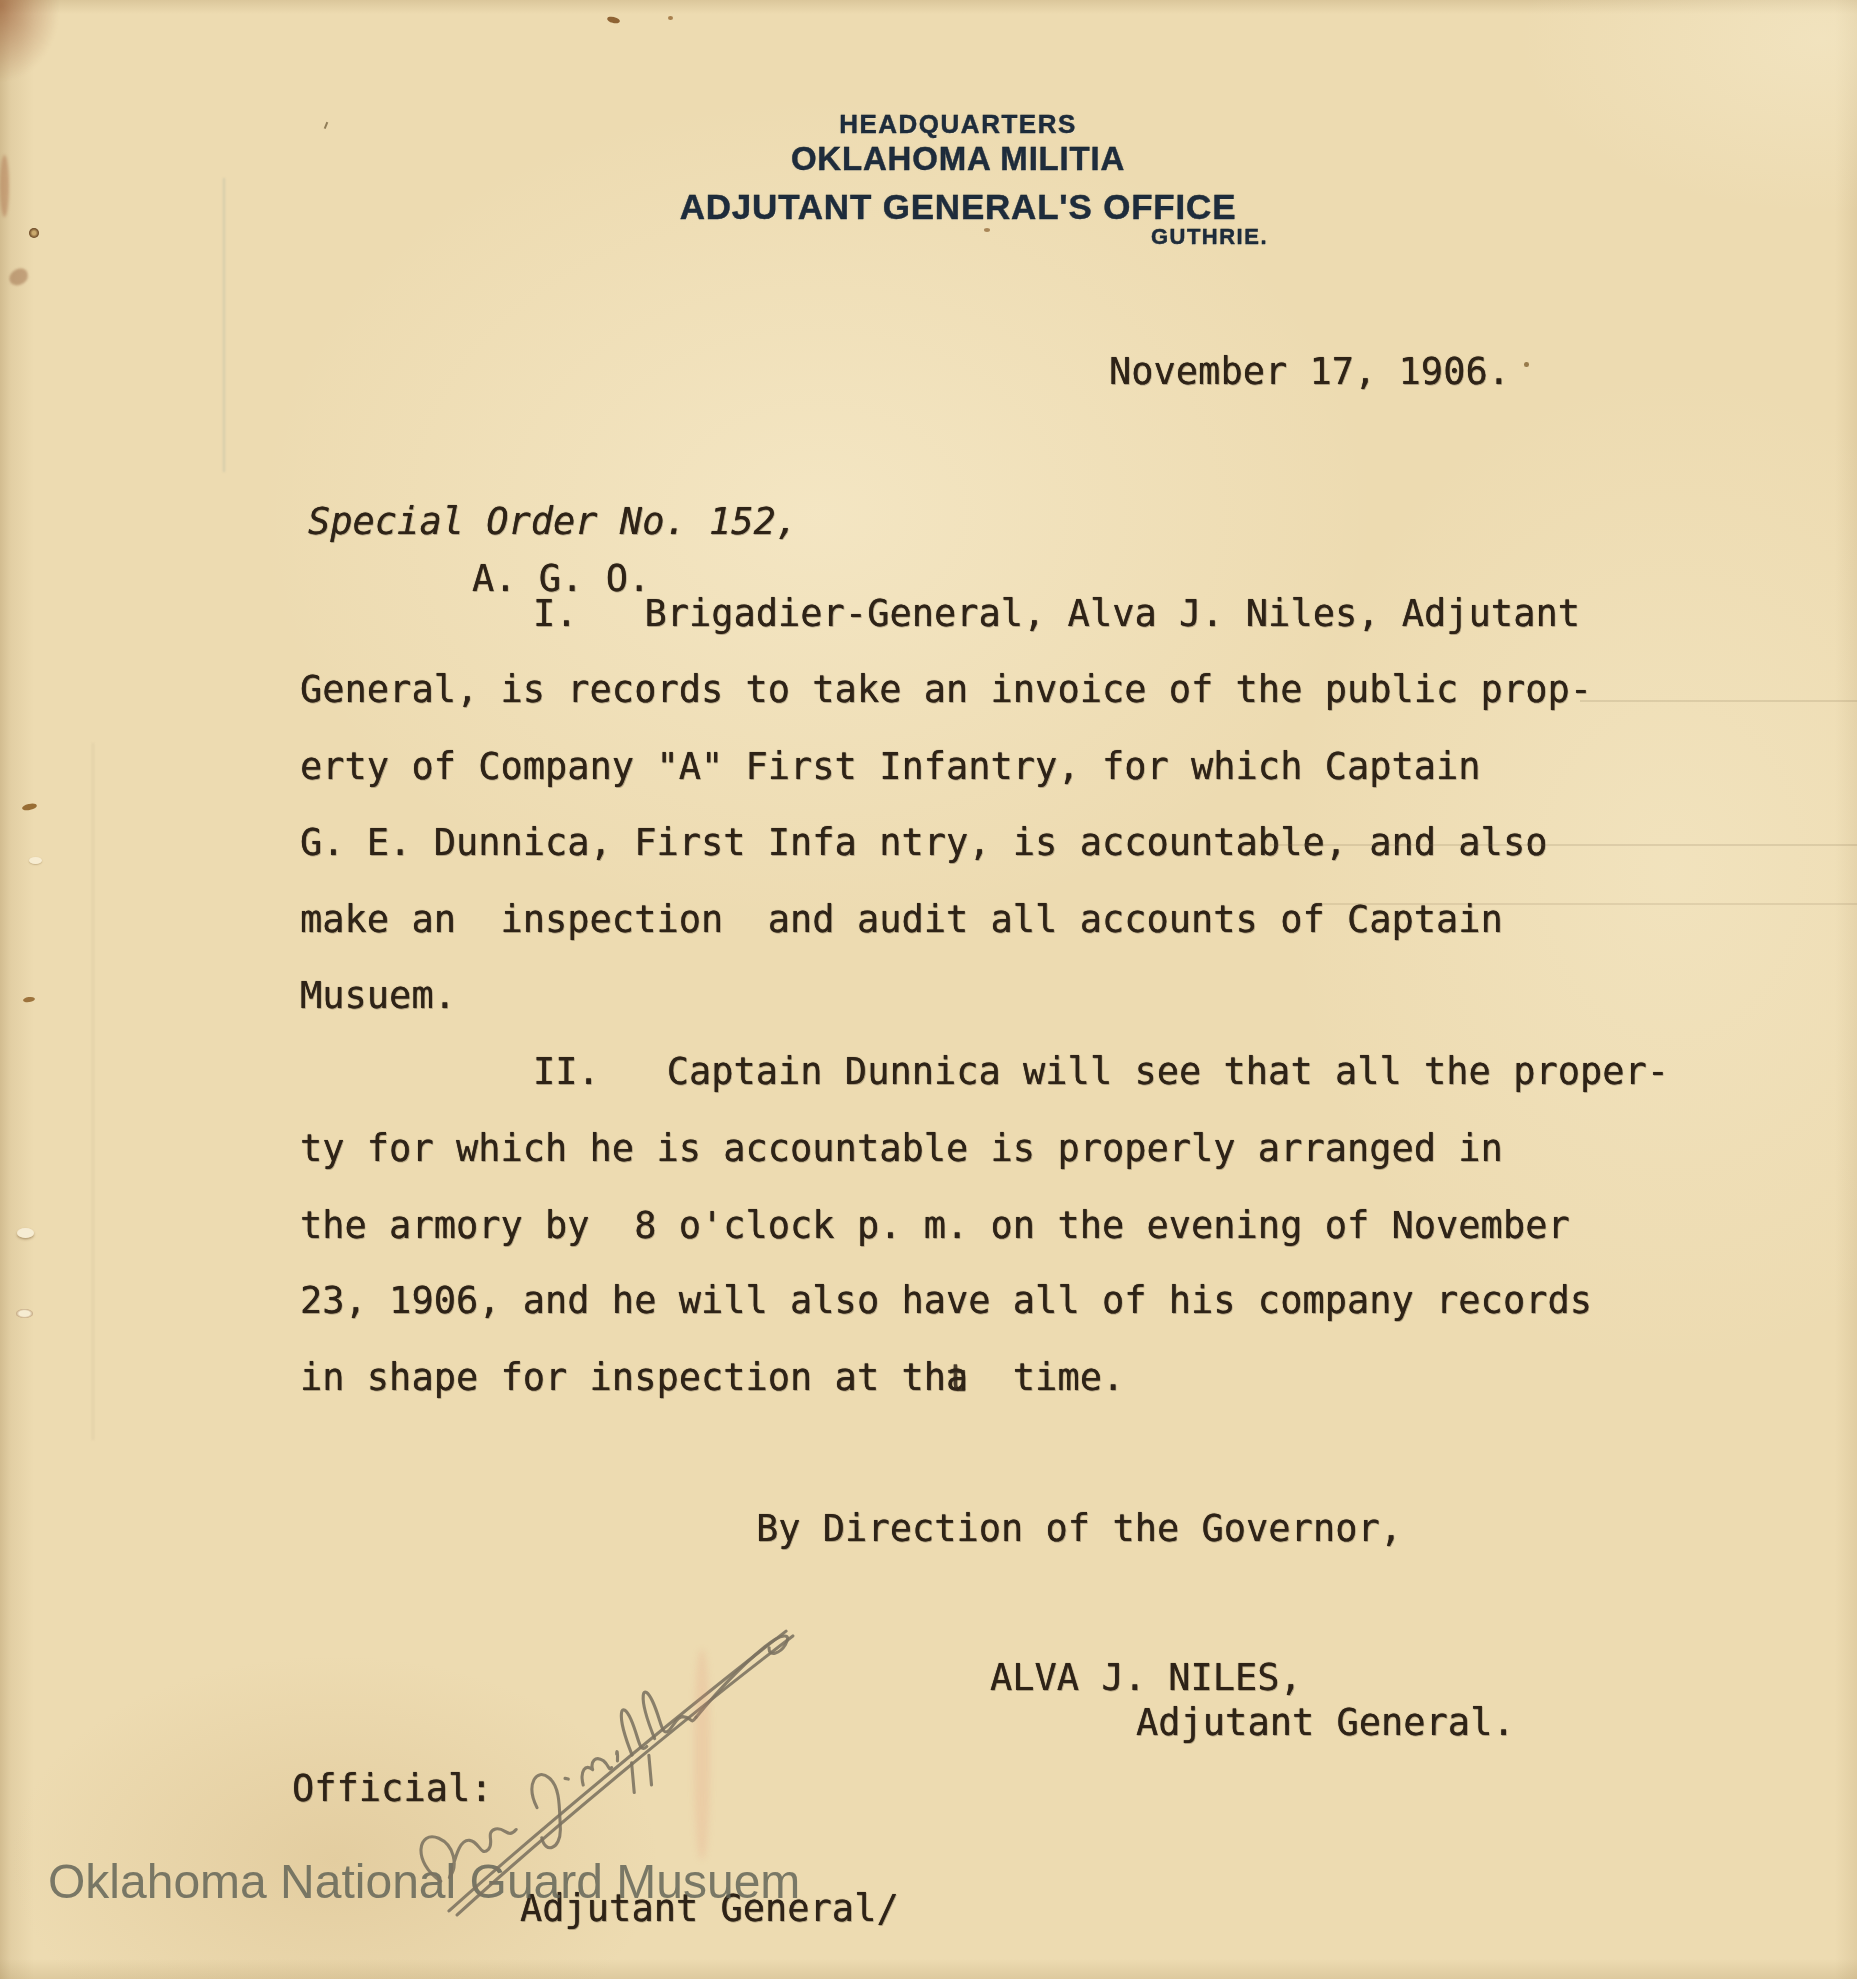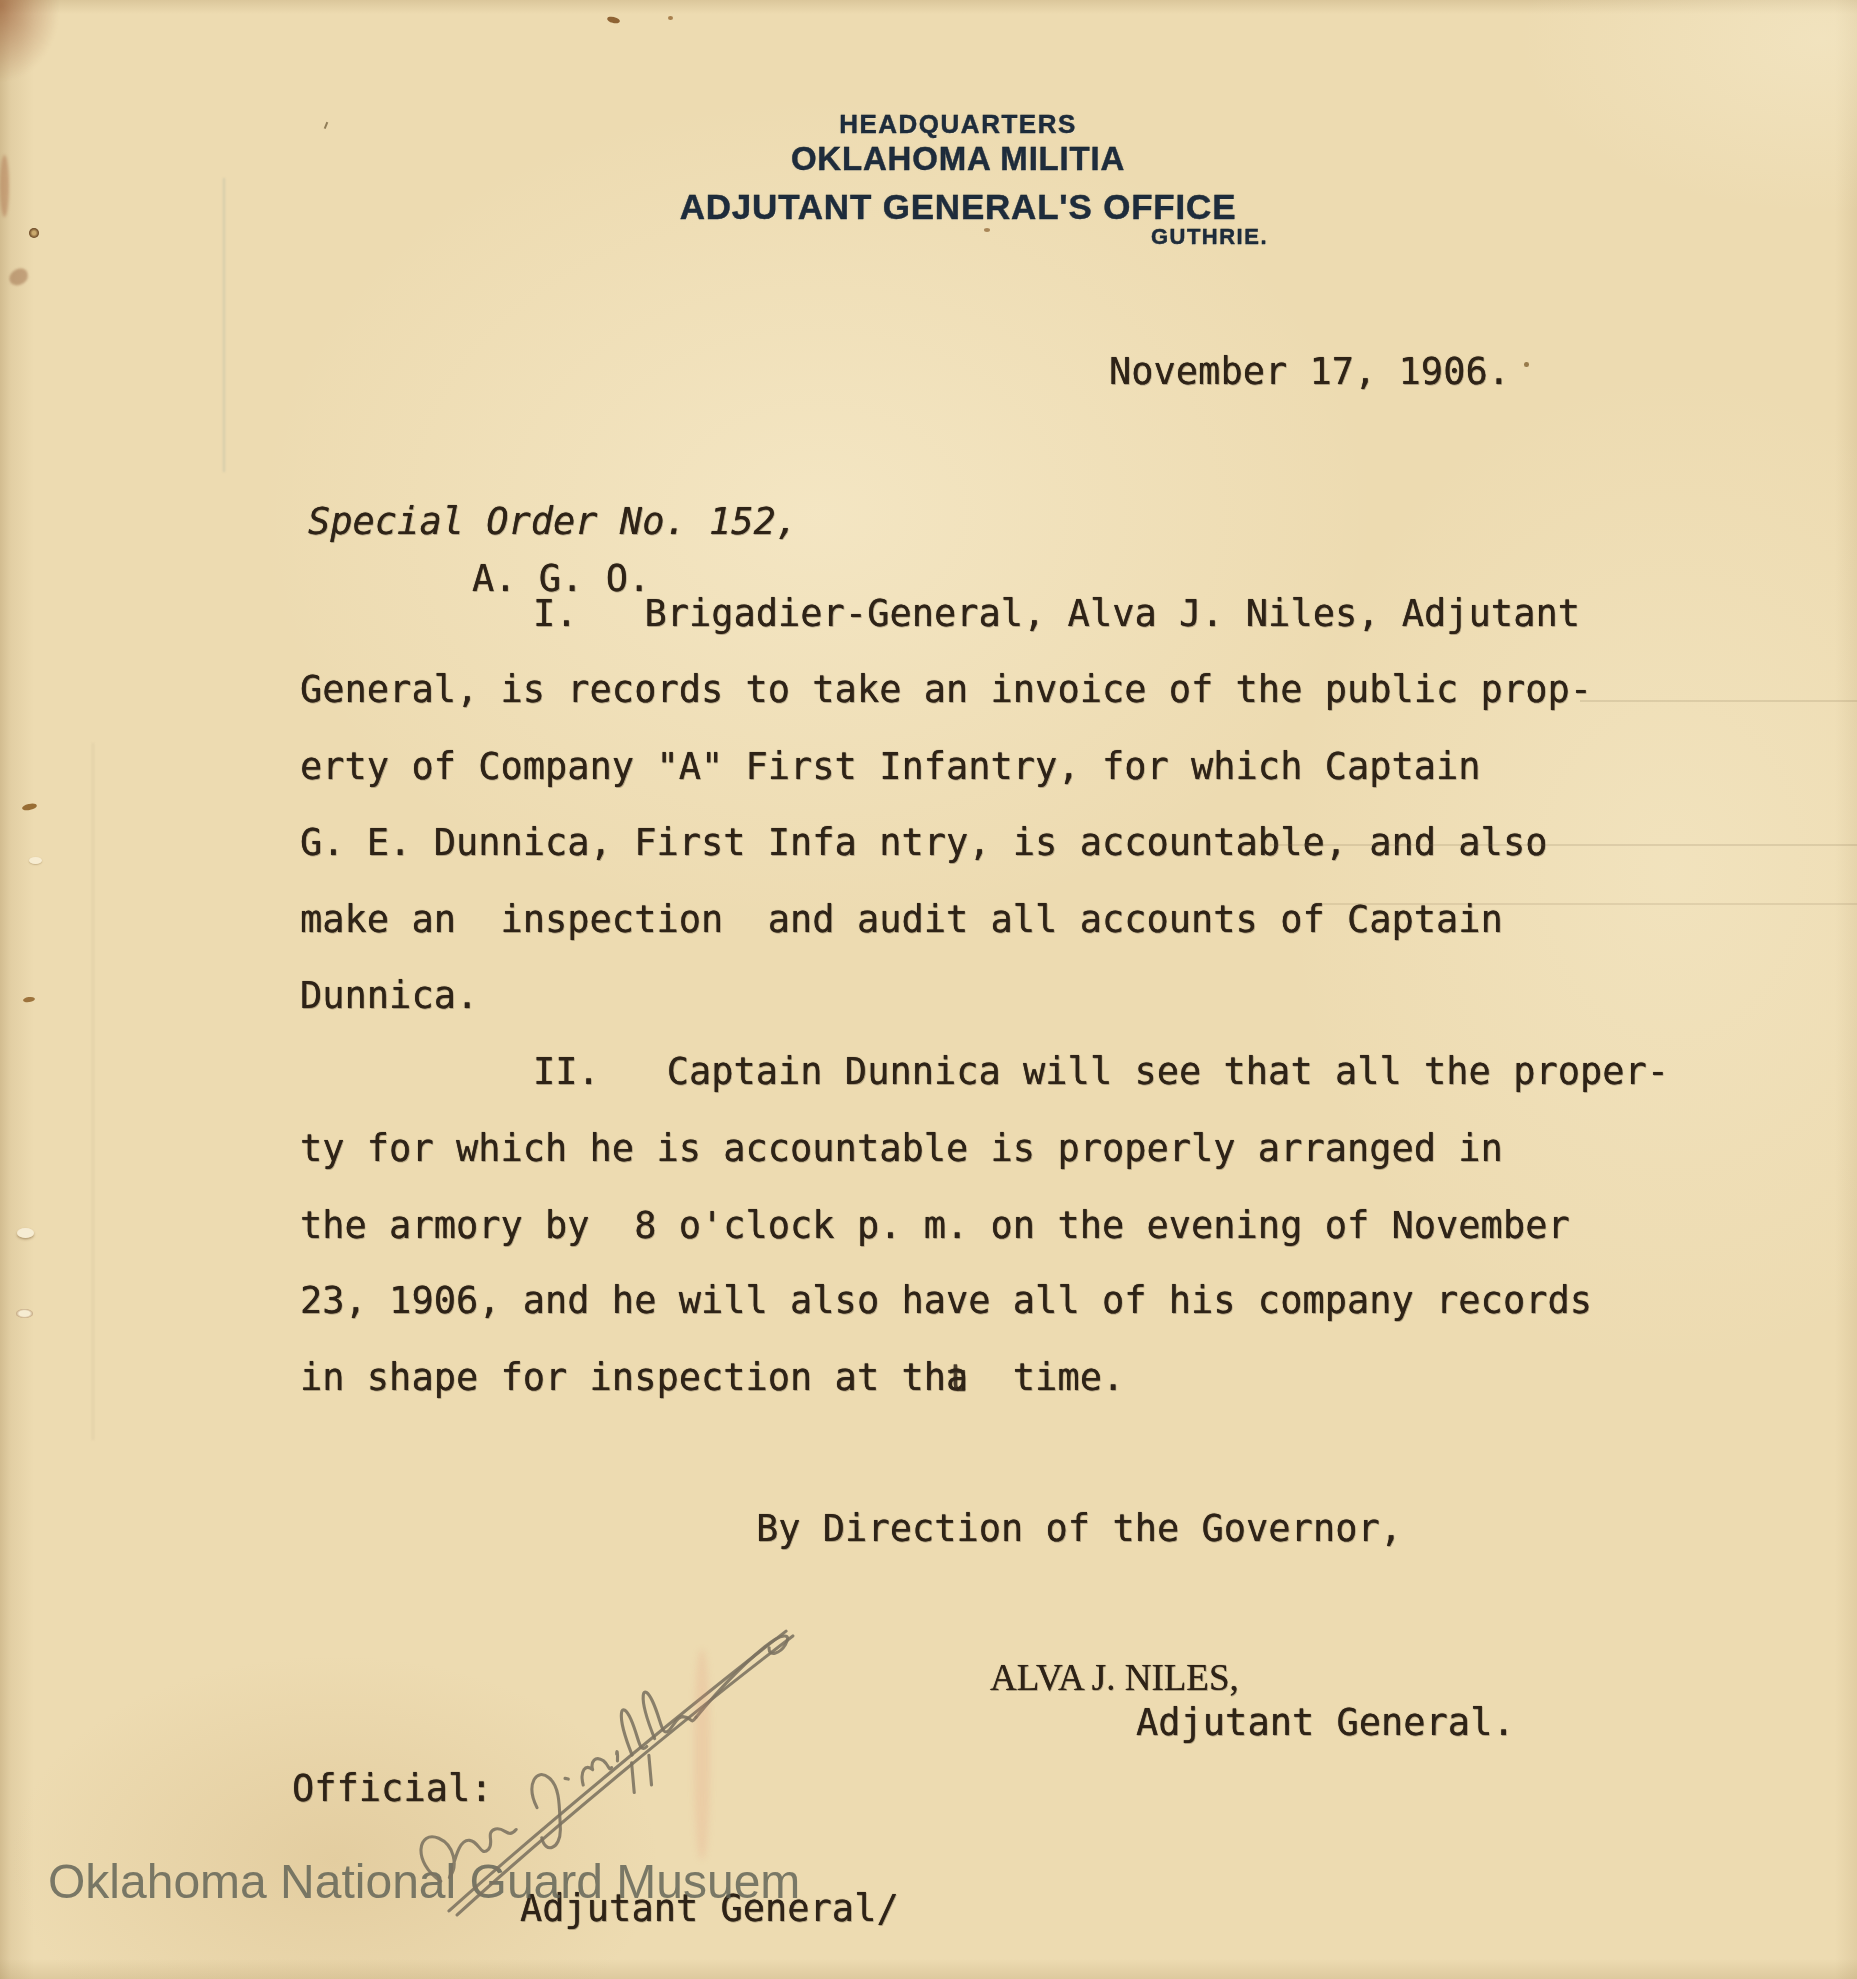--- a/index.html
+++ b/index.html
@@ -69,32 +69,32 @@
   <div class="tw" style="left:1109px; top:353px;">November 17, 1906.</div>
 
   <div class="tw" style="left:308px; top:503px;font-style:italic;">Special Order No. 152,</div>
   <div class="tw" style="left:472px; top:548px;margin-top:12px;">A. G. O.</div>
 
   <div class="tw" style="left:533px; top:595px;">I.   Brigadier-General, Alva J. Niles, Adjutant</div>
   <div class="tw" style="left:300px; top:671px;">General, is records to take an invoice of the public prop-</div>
   <div class="tw" style="left:300px; top:748px;">erty of Company "A" First Infantry, for which Captain</div>
   <div class="tw" style="left:300px; top:824px;">G. E. Dunnica, First Infa ntry, is accountable, and also</div>
   <div class="tw" style="left:300px; top:901px;">make an  inspection  and audit all accounts of Captain</div>
-  <div class="tw" style="left:300px; top:977px;">Dunnica.</div>
+  <div class="tw" style="left:300px; top:977px;">Musuem.</div>
 
   <div class="tw" style="left:533px; top:1053px;">II.   Captain Dunnica will see that all the proper-</div>
   <div class="tw" style="left:300px; top:1130px;">ty for which he is accountable is properly arranged in</div>
   <div class="tw" style="left:300px; top:1207px;">the armory by  8 o'clock p. m. on the evening of November</div>
   <div class="tw" style="left:300px; top:1282px;">23, 1906, and he will also have all of his company records</div>
   <div class="tw" style="left:300px; top:1359px;">in shape for inspection at tha  time.</div>
 
   <div class="tw" style="left:946px; top:1360px; opacity:0.85;">t</div>
 
   <div class="tw" style="left:756px;  top:1510px;">By Direction of the Governor,</div>
-  <div class="tw" style="left:990px; top:1659px;font-family:Liberation Serif, serif;">ALVA J. NILES,</div>
+  <div class="tw" style="left:990px; top:1659px;">ALVA J. NILES,</div>
   <div class="tw" style="left:1136px; top:1704px;">Adjutant General.</div>
   <div class="tw" style="left:292px;  top:1770px;">Official:</div>
   <div class="tw" style="left:520px;  top:1890px;">Adjutant General/</div>
 
   <div class="watermark">Oklahoma National Guard Musuem</div>
 
   <svg class="sig-svg" width="480" height="310" viewBox="0 0 620 400" aria-label="pencil signature">
     <g transform="rotate(-33 30 355)">
 
       <path d="M28 386 C180 362 420 334 590 320"></path>

